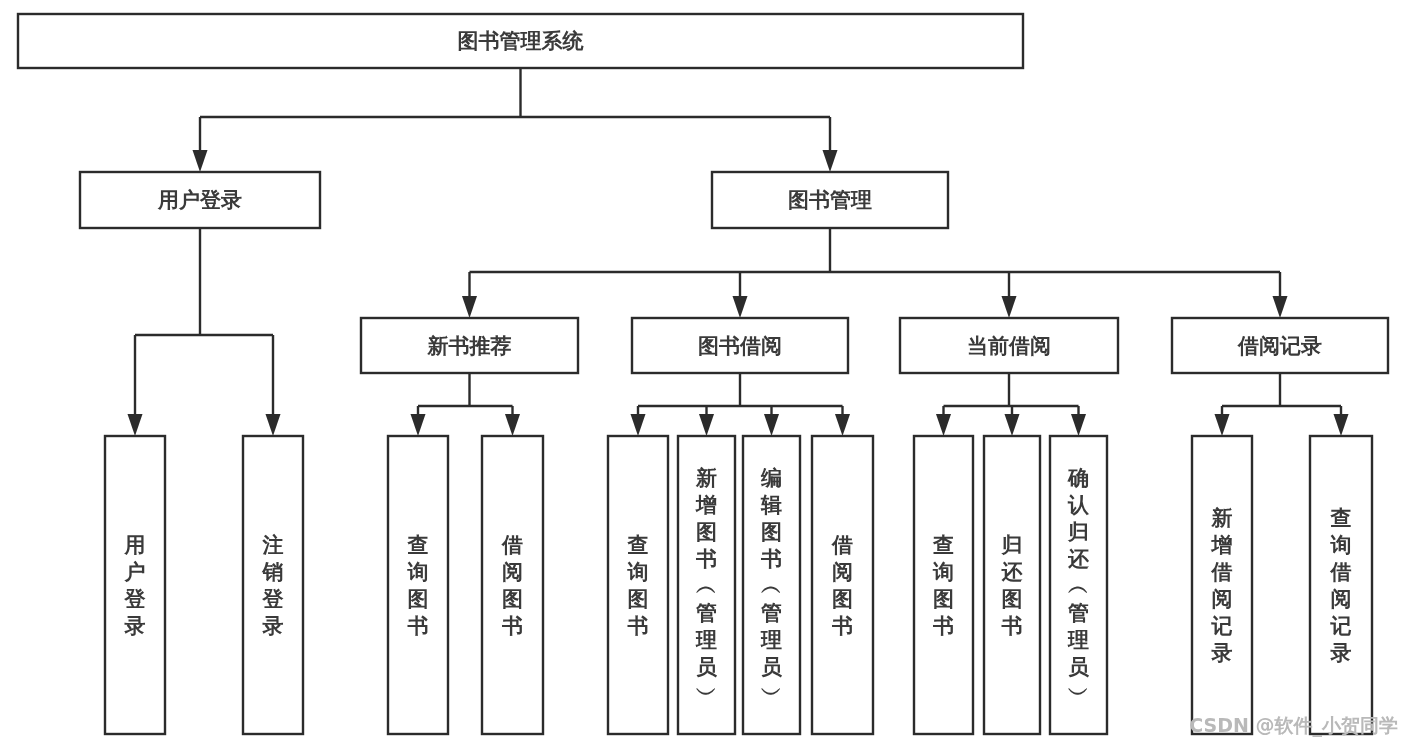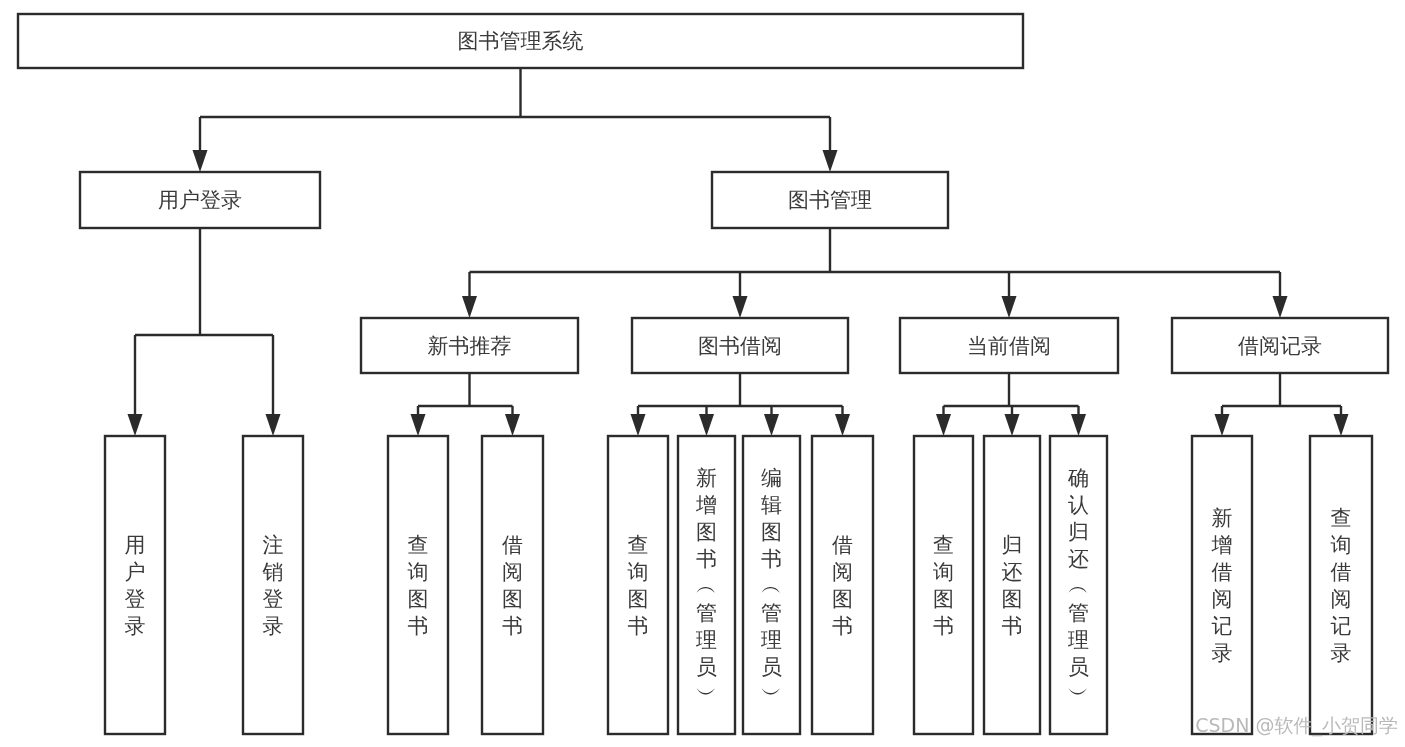--- a/index.html
+++ b/index.html
@@ -14,20 +14,21 @@
     position: relative;
     overflow: hidden;
     font-family: "DejaVu Sans", "Liberation Sans", sans-serif;
   }
   #diagram-root {
     position: absolute;
     left: 0;
     top: 0;
     width: 1405px;
     height: 747px;
+    font-weight: bold;
   }
   svg.diagram {
     display: block;
     width: 1405px;
     height: 747px;
     background: #ffffff;
   }
   .node-box {
     fill: #ffffff;
     stroke: #2b2b2b;

